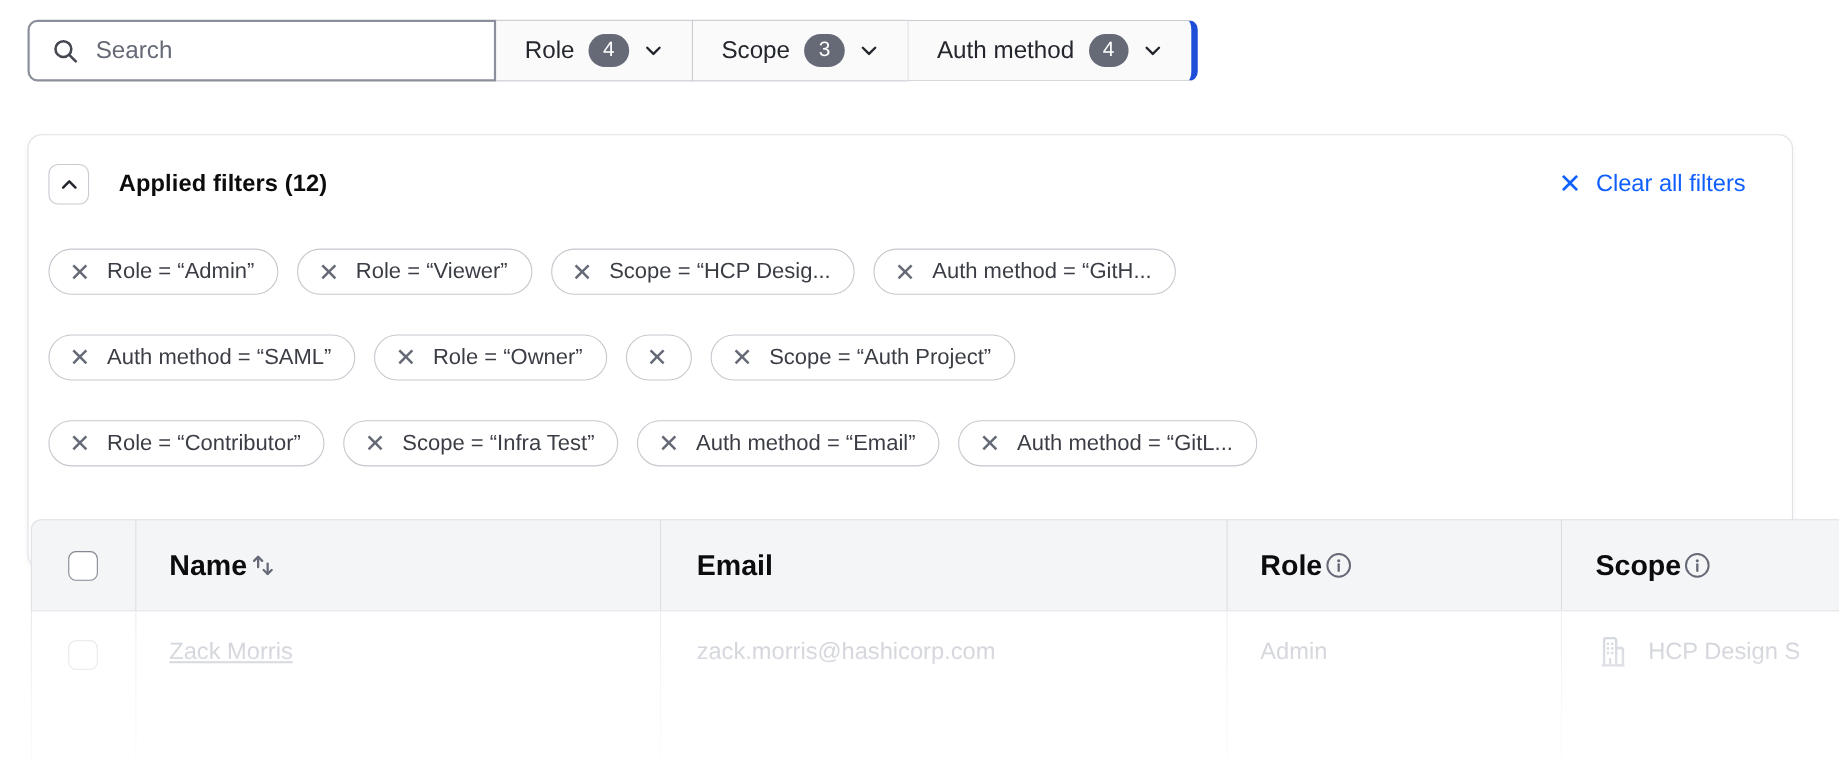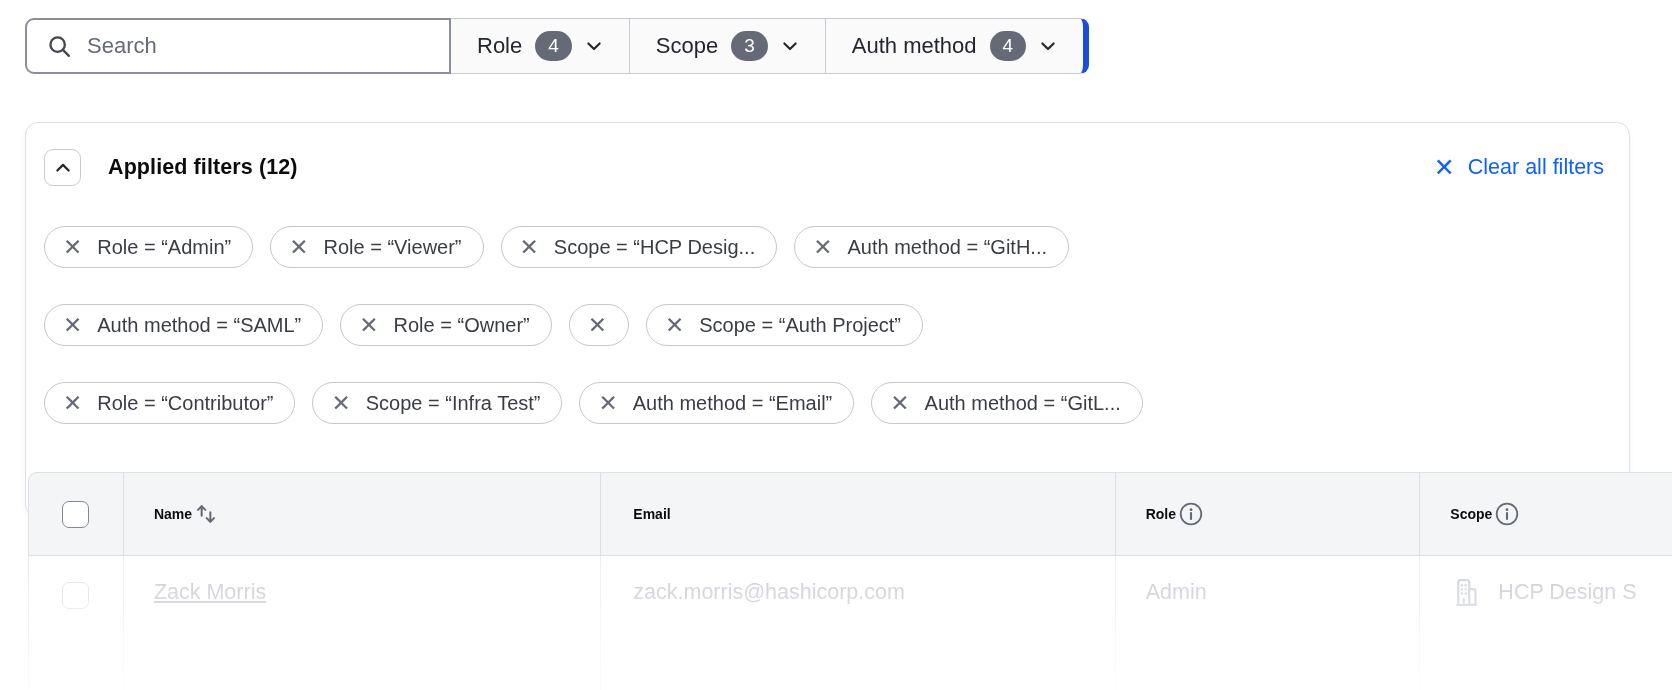--- a/index.html
+++ b/index.html
@@ -19,21 +19,21 @@
   .dropdown + .dropdown { border-left:1px solid #c9cbd2; }
   .dropdown:last-child { border-right:6px solid #1d4ed8; border-radius:0 9px 9px 0; }
   .dd-label { font-size:22px; color:#23262c; }
   .badge { background:#656a76; color:#fff; border-radius:999px; font-size:19px;
     padding:4px 13px; line-height:1.2; }
   .chev { color:#23262c; display:flex; }
 
   
   .panel { position:absolute; left:25px; top:122px; width:1605px; height:395px; background:#fff;
     border:1px solid #e0e1e6; border-radius:13px; box-shadow:0 2px 5px rgba(62,64,72,.07);
-    padding:26px 25px 0 18px; }
+    padding:26px 42px 0 18px; }
   .panel-head { display:flex; align-items:center; }
   .collapse-btn { width:37px; height:37px; background:#fff; border:1px solid #c9cbd2; border-radius:9px;
     display:flex; align-items:center; justify-content:center; color:#23262c; cursor:pointer; }
   .panel-title { margin-left:27px; font-size:21.5px; font-weight:700; letter-spacing:.1px; }
   .clear-link { margin-left:auto; display:flex; align-items:center; gap:13px; color:#1060ff;
     font-size:21.5px; font-weight:500; cursor:pointer; text-decoration:none; }
   .clear-x { font-size:25px; line-height:1; font-weight:400; }
 
   .pills { margin-top:40px; display:flex; flex-wrap:wrap; gap:18px 17px; align-items:flex-start; }
   .break { flex-basis:100%; height:0; }
@@ -42,21 +42,21 @@
   .pill-x { color:#656a76; font-size:23px; line-height:1; cursor:pointer; }
   .pill-label { font-size:20px; color:#3b3d45; white-space:nowrap; }
 
   
   .table { position:absolute; left:28px; top:472px; width:1700px; }
   .thead { display:flex; background:#f4f5f7; border:1px solid #dfe0e5; border-radius:9px 9px 0 0;
     height:84px; }
   .tbody-row { display:flex; height:140px; background:#fff;
     border-left:1px solid #e7e8ec; border-right:1px solid #e7e8ec; }
   .col { display:flex; align-items:center; padding-left:30px; }
-  .thead .col { font-size:14px; font-weight:700; gap:2px; }
+  .thead .col { font-size:26px; font-weight:700; gap:2px; }
   .col + .col { border-left:1px solid #dcdee3; }
   .tbody-row .col { align-items:flex-start; padding-top:24px; font-size:21.5px; color:#c6c9d1;
     border-left-color:#eceef1; }
   .c-check { width:94px; justify-content:center; padding-left:0; }
   .c-name  { width:478px; }
   .c-email { width:515px;padding-left:32px; }
   .c-role  { width:305px; }
   .c-scope { width:308px; gap:15px; }
   .checkbox { width:27px; height:27px; background:#fff; border:1.5px solid #858893; border-radius:7px;
     cursor:pointer; }

